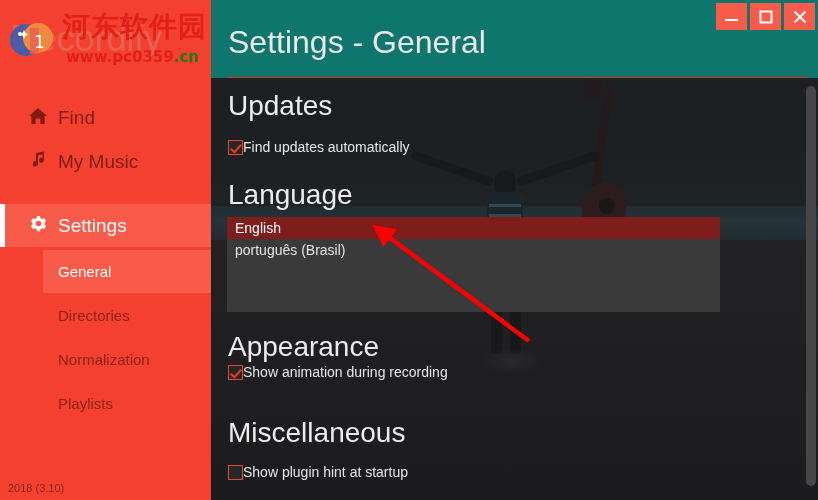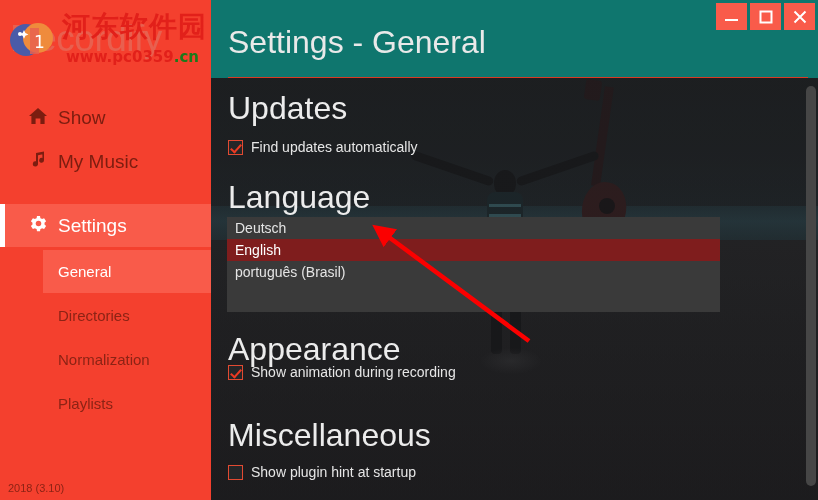--- a/index.html
+++ b/index.html
@@ -309,30 +309,29 @@
   
   #settings-body {
     position: absolute;
     left: 0; top: 78px;
     width: 607px;
     height: 422px;
   }
   .section-title {
     position: absolute;
     left: 17px;
-    font-size: 32px;
+    font-size: 28px;
     color: #ececec;
     white-space: nowrap;
   }
   .check-row {
     position: absolute;
     left: 17px;
     display: flex;
     align-items: center;
-    gap: 8px;
     white-space: nowrap;
   }
   .checkbox {
     width: 15px; height: 15px;
     box-sizing: border-box;
     border: 1px solid #e24a32;
     background: #242628;
     position: relative;
     flex: none;
   }
@@ -408,21 +407,21 @@
     <div class="brand">
       <div class="brand-text">Recordify</div>
     </div>
 
     <div class="nav-item" style="top:96px;">
       <span class="nav-icon">
         <svg width="20" height="18" viewBox="0 0 20 18">
             <path d="M10 1 L19 9 L16.6 9 L16.6 17 L12.4 17 L12.4 11.4 L7.6 11.4 L7.6 17 L3.4 17 L3.4 9 L1 9 Z" fill="#7c1d10"></path>
           </svg>
       </span>
-      <span class="nav-label">Show</span>
+      <span class="nav-label">Find</span>
     </div>
 
     <div class="nav-item" style="top:140px;">
       <span class="nav-icon">
         <svg width="18" height="18" viewBox="0 0 18 18">
             <path d="M7 2 L15 0.6 L15 3 L9 4.2 L9 12.6 A2.6 2.6 0 1 1 7 10.3 Z M15 3 L15 9.3 A2.4 2.4 0 1 1 13.4 7.1 L13.4 3.3 Z" fill="#7c1d10"></path>
           </svg>
       </span>
       <span class="nav-label">My Music</span>
     </div>
@@ -503,21 +502,20 @@
     <div id="settings-body">
 
       <div class="section-title" style="top:12px;">Updates</div>
       <div class="check-row" style="top:61px;">
         <span class="checkbox checked"></span>
         <span class="check-label">Find updates automatically</span>
       </div>
 
       <div class="section-title" style="top:101px;">Language</div>
       <div id="lang-list">
-        <div class="lang-row">Deutsch</div>
         <div class="lang-row selected">English</div>
         <div class="lang-row">português (Brasil)</div>
       </div>
 
       <div class="section-title" style="top:253px;">Appearance</div>
       <div class="check-row" style="top:286px;">
         <span class="checkbox checked"></span>
         <span class="check-label">Show animation during recording</span>
       </div>
 

